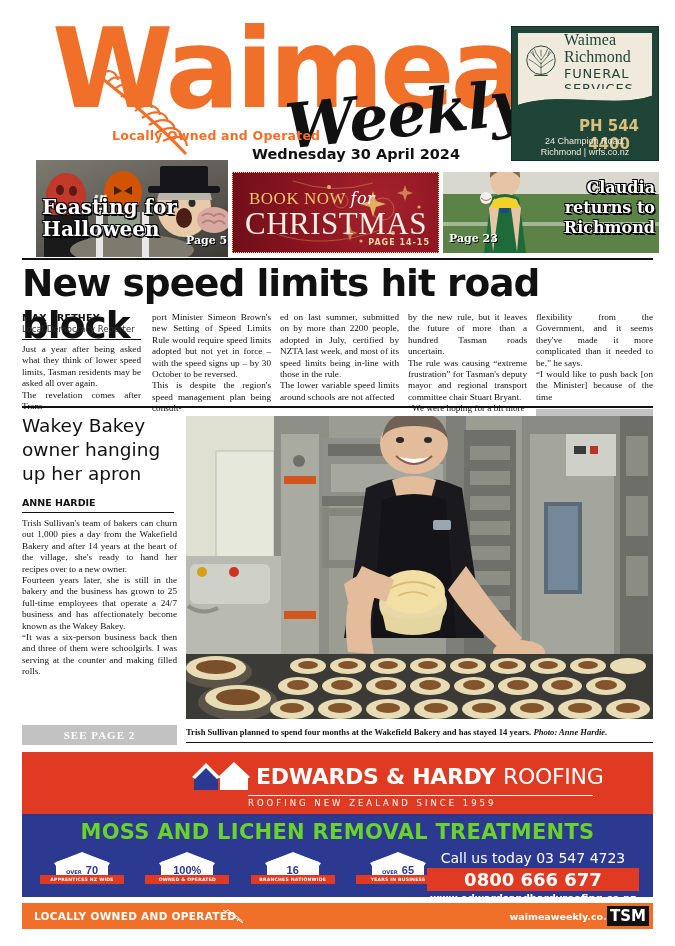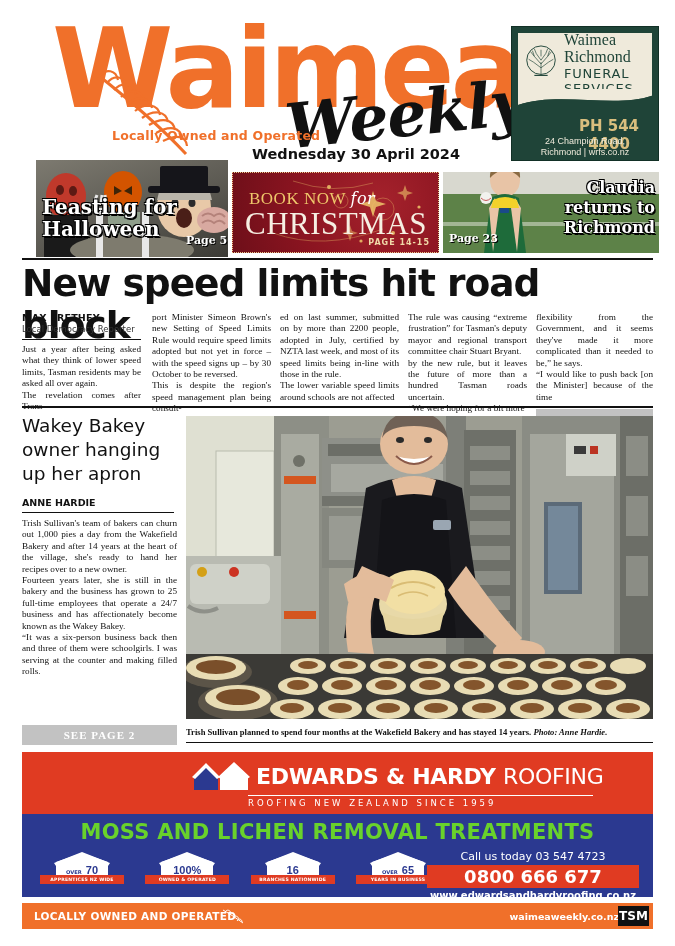--- a/index.html
+++ b/index.html
@@ -214,21 +214,21 @@
     font-family:Liberation Sans, sans-serif; font-weight:bold; font-size: 11px; color:#2B3990;
   }
   .badge-over {
     font-family:"DejaVu Sans", sans-serif; font-weight:bold; font-size: 5.2px; color:#2B3990;
   }
   .badge-ribbon {
     background:#E03B22; color:#fff; font-family:"DejaVu Sans", sans-serif; font-weight:bold;
     font-size: 4.6px; letter-spacing: .2px; padding: 2px 0; margin-top: -1px;
   }
   .ba-contact { position:absolute; right: 14px; top: 36px; width: 212px; text-align:center; }
-  .ba-call { font-family:"DejaVu Sans", sans-serif; font-size: 11px; color:#fff; }
+  .ba-call { font-family:"DejaVu Sans", sans-serif; font-size: 14px; color:#fff; }
   .ba-free {
     background:#E03B22; color:#fff; font-family:"DejaVu Sans", sans-serif; font-weight:bold;
     font-size: 18px; padding: 1px 0; margin: 2px 0; display:block;
   }
   .ba-web { font-family:"DejaVu Sans", sans-serif; font-weight:bold; font-size: 10px; color:#fff; }
 
   
   .footer {
     position: absolute; left: 22px; top: 903px; width: 631px; height: 26px;
     background: #F0702A;
@@ -236,22 +236,22 @@
   .f-left {
     position:absolute; left: 12px; top: 7px;
     font-family:"DejaVu Sans", sans-serif; font-weight:bold; font-size: 10.5px; color:#fff; letter-spacing:.3px;
   }
   .f-fern { position:absolute; left: 200px; top: 5px; width: 22px; height:16px; }
   .f-right {
     position:absolute; right: 34px; top: 8px;
     font-family:"DejaVu Sans", sans-serif; font-weight:bold; font-size: 9.5px; color:#fff;
   }
   .f-tsm {
-    position:absolute; right: 4px; top: 3px; width: 31px; height: 20px; background:#111;
-    color:#fff; font-family:"DejaVu Sans",sans-serif; font-weight:bold; font-size: 12px;
+    position:absolute; right: 4px; top: 3px; width: 42px; height: 20px; background:#111;
+    color:#fff; font-family:"DejaVu Sans",sans-serif; font-weight:bold; font-size: 15px;
     display:flex; align-items:center; justify-content:center;
   }
 </style>
 </head>
 <body>
 
 <div class="page">
 
   <div class="masthead">
     <div class="mast-title">Waimea</div>
@@ -409,22 +409,22 @@
     </div>
     <div class="lead-col c2">
       <div class="body-p">port Minister Simeon Brown's new Setting of Speed Limits Rule would require speed limits adopted but not yet in force – with the speed signs up – by 30 October to be reversed.</div>
       <div class="body-p">This is despite the region's speed management plan being consult-</div>
     </div>
     <div class="lead-col c3">
       <div class="body-p">ed on last summer, submitted on by more than 2200 people, adopted in July, certified by NZTA last week, and most of its speed limits being in-line with those in the rule.</div>
       <div class="body-p">The lower variable speed limits around schools are not affected</div>
     </div>
     <div class="lead-col c4">
+      <div class="body-p">by the new rule, but it leaves the future of more than a hundred Tasman roads uncertain.</div>
       <div class="body-p">The rule was causing “extreme frustration” for Tasman's deputy mayor and regional transport committee chair Stuart Bryant.</div>
-      <div class="body-p">by the new rule, but it leaves the future of more than a hundred Tasman roads uncertain.</div>
       <div class="body-p">“We were hoping for a bit more</div>
     </div>
     <div class="lead-col c5">
       <div class="body-p">flexibility from the Government, and it seems they've made it more complicated than it needed to be,” he says.</div>
       <div class="body-p">“I would like to push back [on the Minister] because of the time</div>
       <div class="see-page" style="margin-top:6px">SEE PAGE 3</div>
     </div>
   </div>
 
   <div class="sub-rule"></div>

